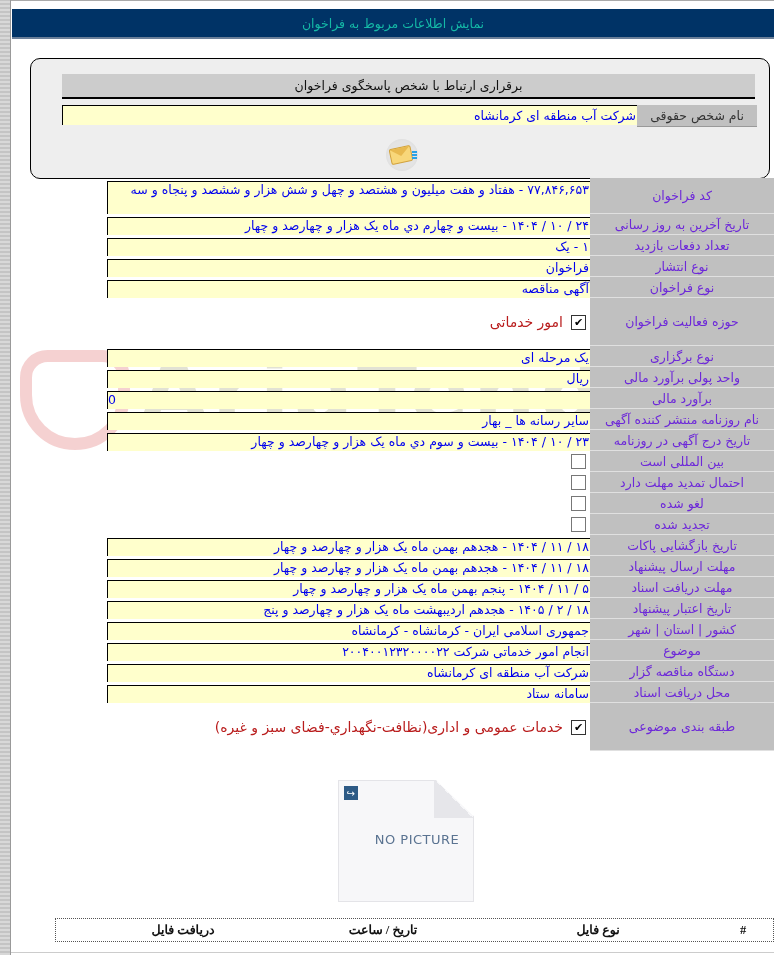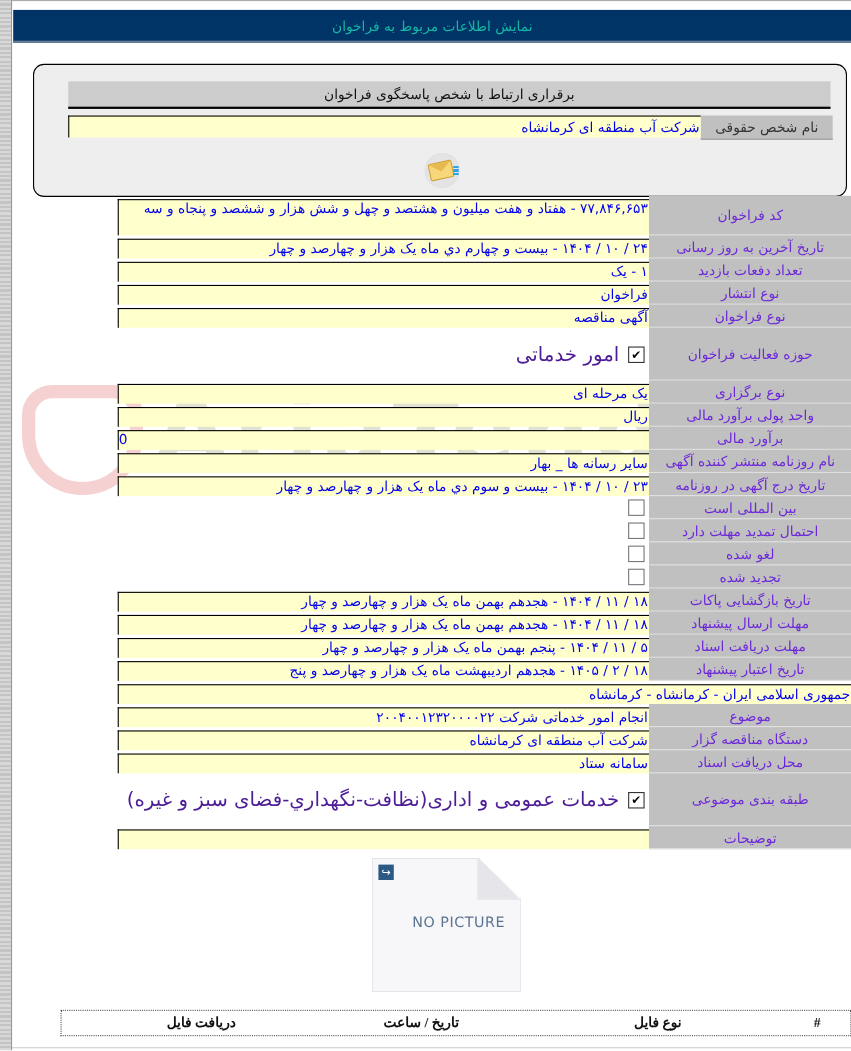--- a/index.html
+++ b/index.html
@@ -43,21 +43,21 @@
   .row { display: flex; flex-direction: row; width: 667px; }
   .label { width: 184px; background: #c0c0c0; border-bottom: 1px solid #e0e0e0; color: #6d28d9; font-size: 12.5px;
     display: flex; align-items: center; justify-content: center; text-align: center; flex-shrink: 0; }
   .value { flex: 1; background: #ffffcc; border-top: 1px solid #000; border-left: 1px solid #000; margin-top: 3px;
     color: #0000ee; font-size: 12.5px; line-height: 15px; padding-right: 1px; display: flex; align-items: flex-start; }
   .value.ltr-left { justify-content: flex-end; }
   .value.nobox { background: transparent; border: none; margin-top: 0; align-items: center; color: #111; }
   .checkbox { width: 15px; height: 15px; border: 1px solid #777; background: #fff; margin-right: 3px; margin-left: 8px;
     display: flex; align-items: center; justify-content: center; font-size: 11px; color: #000; font-weight: bold; line-height: 1; }
   .checkbox.checked { border: 1px solid #333; }
-  .cb-label { color: #4c1d95; font-size: 18px; }
+  .cb-label { color: #b91c1c; font-size: 14px; }
 
   .nopic { position: absolute; left: 338px; top: 780px; width: 136px; height: 122px; }
   .nopic-page { position: absolute; left: 0; top: 0; width: 136px; height: 122px; background: #f7f7f9;
     border: 1px solid #e4e4e8; box-shadow: 0 1px 2px rgba(0,0,0,0.08); clip-path: polygon(0 0, 72% 0, 100% 30%, 100% 100%, 0 100%); }
   .nopic-fold { position: absolute; right: 0; top: 0; width: 40px; height: 38px;
     background: linear-gradient(225deg, transparent 50%, #e6e6ea 50%); }
   .nopic-badge { position: absolute; left: 6px; top: 6px; width: 14px; height: 14px; background: #2d5a85; color: #fff;
     font-size: 10px; display: flex; align-items: center; justify-content: center; }
   .nopic-text { position: absolute; left: 0; width: 158px; top: 52px; text-align: center; direction: ltr;
     color: #5a7391; font-size: 13px; letter-spacing: 0.5px; }
@@ -176,44 +176,41 @@
   </div>
   <div class="row" style="height:21px">
     <div class="label">مهلت دریافت اسناد</div>
     <div class="value">۵ / ۱۱ / ۱۴۰۴ - پنجم بهمن ماه یک هزار و چهارصد و چهار</div>
   </div>
   <div class="row" style="height:21px">
     <div class="label">تاریخ اعتبار پیشنهاد</div>
     <div class="value">۱۸ / ۲ / ۱۴۰۵ - هجدهم اردیبهشت ماه یک هزار و چهارصد و پنج</div>
   </div>
   <div class="row" style="height:21px">
+    <div class="label">کشور | استان | شهر</div>
     <div class="value">جمهوری اسلامی ایران - کرمانشاه - کرمانشاه</div>
   </div>
   <div class="row" style="height:21px">
     <div class="label">موضوع</div>
     <div class="value">انجام امور خدماتی شرکت ۲۰۰۴۰۰۱۲۳۲۰۰۰۰۲۲</div>
   </div>
   <div class="row" style="height:21px">
     <div class="label">دستگاه مناقصه گزار</div>
     <div class="value">شرکت آب منطقه ای کرمانشاه</div>
   </div>
   <div class="row" style="height:21px">
     <div class="label">محل دریافت اسناد</div>
     <div class="value">سامانه ستاد</div>
   </div>
   <div class="row" style="height:48px">
     <div class="label">طبقه بندی موضوعی</div>
     <div class="value nobox">
       <span class="checkbox checked">✔</span>
       <span class="cb-label">خدمات عمومی و اداری(نظافت-نگهداري-فضای سبز و غیره)</span>
     </div>
-  </div>
-  <div class="row" style="height:21px">
-    <div class="label">توضیحات</div>
-    <div class="value"></div>
   </div>
 </div>
 
 <div class="nopic">
   <div class="nopic-page"></div>
   <div class="nopic-fold"></div>
   <div class="nopic-badge">↪</div>
   <div class="nopic-text">NO PICTURE</div>
 </div>
 

